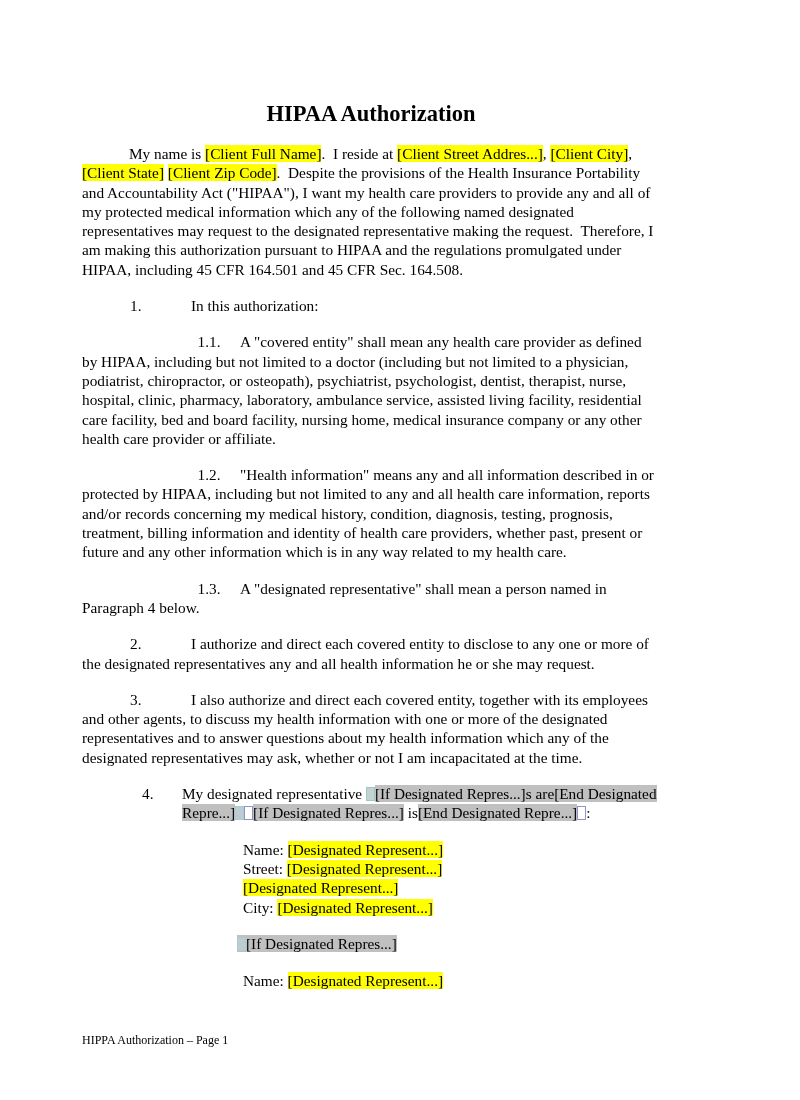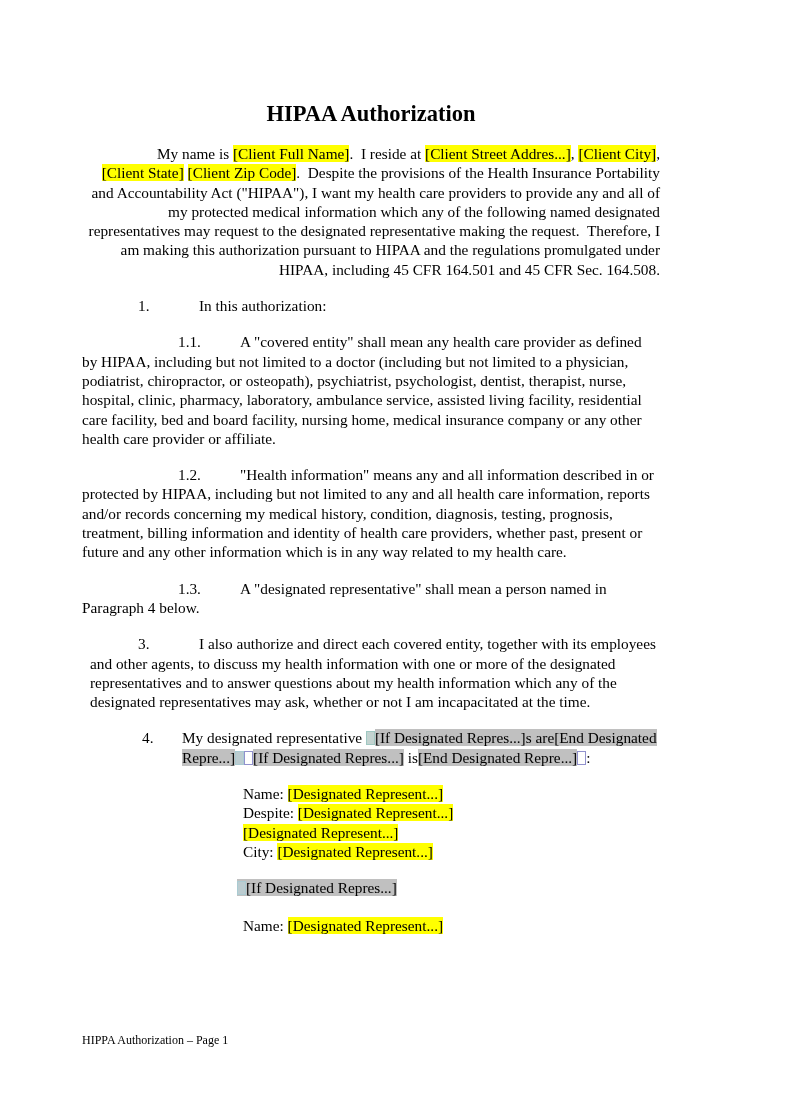--- a/index.html
+++ b/index.html
@@ -5,25 +5,25 @@
   * { margin:0; padding:0; box-sizing:border-box; }
   html,body { background:#ffffff; }
   .page {
     position:relative; width:736px; height:1100px; background:#fff;
     font-family:"Liberation Serif","DejaVu Serif",serif;
     font-size:15.3px; line-height:19.3px; color:#000;
     padding:100px 76px 0 82px; overflow:hidden;
   }
   .title { font-size:22.5px; line-height:27px; font-weight:bold; text-align:center; margin:0 0 17px 0; }
   .para { margin:0 0 17px 0; }
-  .indent-first { text-indent:47px;text-align:right; }
-  .lvl1 { text-indent:48px;margin-left:8px; }
+  .indent-first { text-indent:47px; }
+  .lvl1 { text-indent:48px; }
   .lvl1 .num { display:inline-block; width:61px; text-indent:0; }
   .lvl2 { text-indent:96px; }
-  .lvl2 .num { display:inline-block; width:62px; text-indent:0; }
+  .lvl2 .num { display:inline-block; width:62px; text-indent:0;text-align:center; }
   .clause4 { padding-left:100px; text-indent:-40px; }
   .clause4 .num { display:inline-block; width:40px; text-indent:0; }
   .hl-y { background:var(--highlight-yellow,#ffff00); }
   .hl-g { background:var(--highlight-gray,#c0c0c0); }
   .fm { display:inline-block; width:9px; height:14px; vertical-align:-2px; }
   .fm-teal { background:#c3d3d0; border:1px solid #9fc8c2; }
   .fm-teal-on-gray { background:#bcccd0; border:1px solid #aacbd2; }
   .fm-blue { background:#ffffff; border:1px solid #9191cd; }
   .rep-block { margin:0 0 17px 161px; }
   .rep-line-indent { margin-left:47px; }
@@ -41,28 +41,29 @@
   <p class="para indent-first"><span>My name is </span><span class="hl-y">[Client Full Name]</span><span>.&nbsp; I reside at </span><span class="hl-y">[Client Street Addres...]</span><span>, </span><span class="hl-y">[Client City]</span><span>, </span><span class="hl-y">[Client State]</span><span> </span><span class="hl-y">[Client Zip Code]</span><span>.&nbsp; Despite the provisions of the Health Insurance Portability and Accountability Act ("HIPAA"), I want my health care providers to provide any and all of my protected medical information which any of the following named designated representatives may request to the designated representative making the request.&nbsp; Therefore, I am making this authorization pursuant to HIPAA and the regulations promulgated under HIPAA, including 45 CFR 164.501 and 45 CFR Sec. 164.508.</span></p>
 
   <p class="para lvl1"><span class="num">1.</span><span>In this authorization:</span></p>
 
   <p class="para lvl2"><span class="num">1.1.</span><span>A "covered entity" shall mean any health care provider as defined by HIPAA, including but not limited to a doctor (including but not limited to a physician, podiatrist, chiropractor, or osteopath), psychiatrist, psychologist, dentist, therapist, nurse, hospital, clinic, pharmacy, laboratory, ambulance service, assisted living facility, residential care facility, bed and board facility, nursing home, medical insurance company or any other health care provider or affiliate.</span></p>
 
   <p class="para lvl2"><span class="num">1.2.</span><span>"Health information" means any and all information described in or protected by HIPAA, including but not limited to any and all health care information, reports and/or records concerning my medical history, condition, diagnosis, testing, prognosis, treatment, billing information and identity of health care providers, whether past, present or future and any other information which is in any way related to my health care.</span></p>
 
   <p class="para lvl2"><span class="num">1.3.</span><span>A "designated representative" shall mean a person named in Paragraph 4 below.</span></p>
 
+  <p class="para lvl1"><span class="num">2.</span><span>I authorize and direct each covered entity to disclose to any one or more of the designated representatives any and all health information he or she may request.</span></p>
 
   <p class="para lvl1"><span class="num">3.</span><span>I also authorize and direct each covered entity, together with its employees and other agents, to discuss my health information with one or more of the designated representatives and to answer questions about my health information which any of the designated representatives may ask, whether or not I am incapacitated at the time.</span></p>
 
   <p class="para clause4"><span class="num">4.</span><span>My designated representative </span><span class="fm fm-teal"></span><span class="hl-g">[If Designated Repres...]</span><span class="hl-g">s are</span><span class="hl-g">[End Designated Repre...]</span><span class="fm fm-teal-on-gray"></span><span class="fm fm-blue"></span><span class="hl-g">[If Designated Repres...]</span><span> is</span><span class="hl-g">[End Designated Repre...]</span><span class="fm fm-blue"></span><span>:</span></p>
 
   <div class="rep-block">
     <div><span>Name: </span><span class="hl-y">[Designated Represent...]</span></div>
-    <div><span>Despite: </span><span class="hl-y">[Designated Represent...]</span></div>
+    <div><span>Street: </span><span class="hl-y">[Designated Represent...]</span></div>
     <div><span class="hl-y">[Designated Represent...]</span></div>
     <div><span>City: </span><span class="hl-y">[Designated Represent...]</span></div>
   </div>
 
   <div class="if-block"><span class="hl-g"><span class="fm fm-teal-on-gray"></span><span>[If Designated Repres...]</span></span></div>
 
   <div class="name2-line"><span>Name: </span><span class="hl-y">[Designated Represent...]</span></div>
 
   <div class="footer">HIPPA Authorization – Page 1</div>
 

